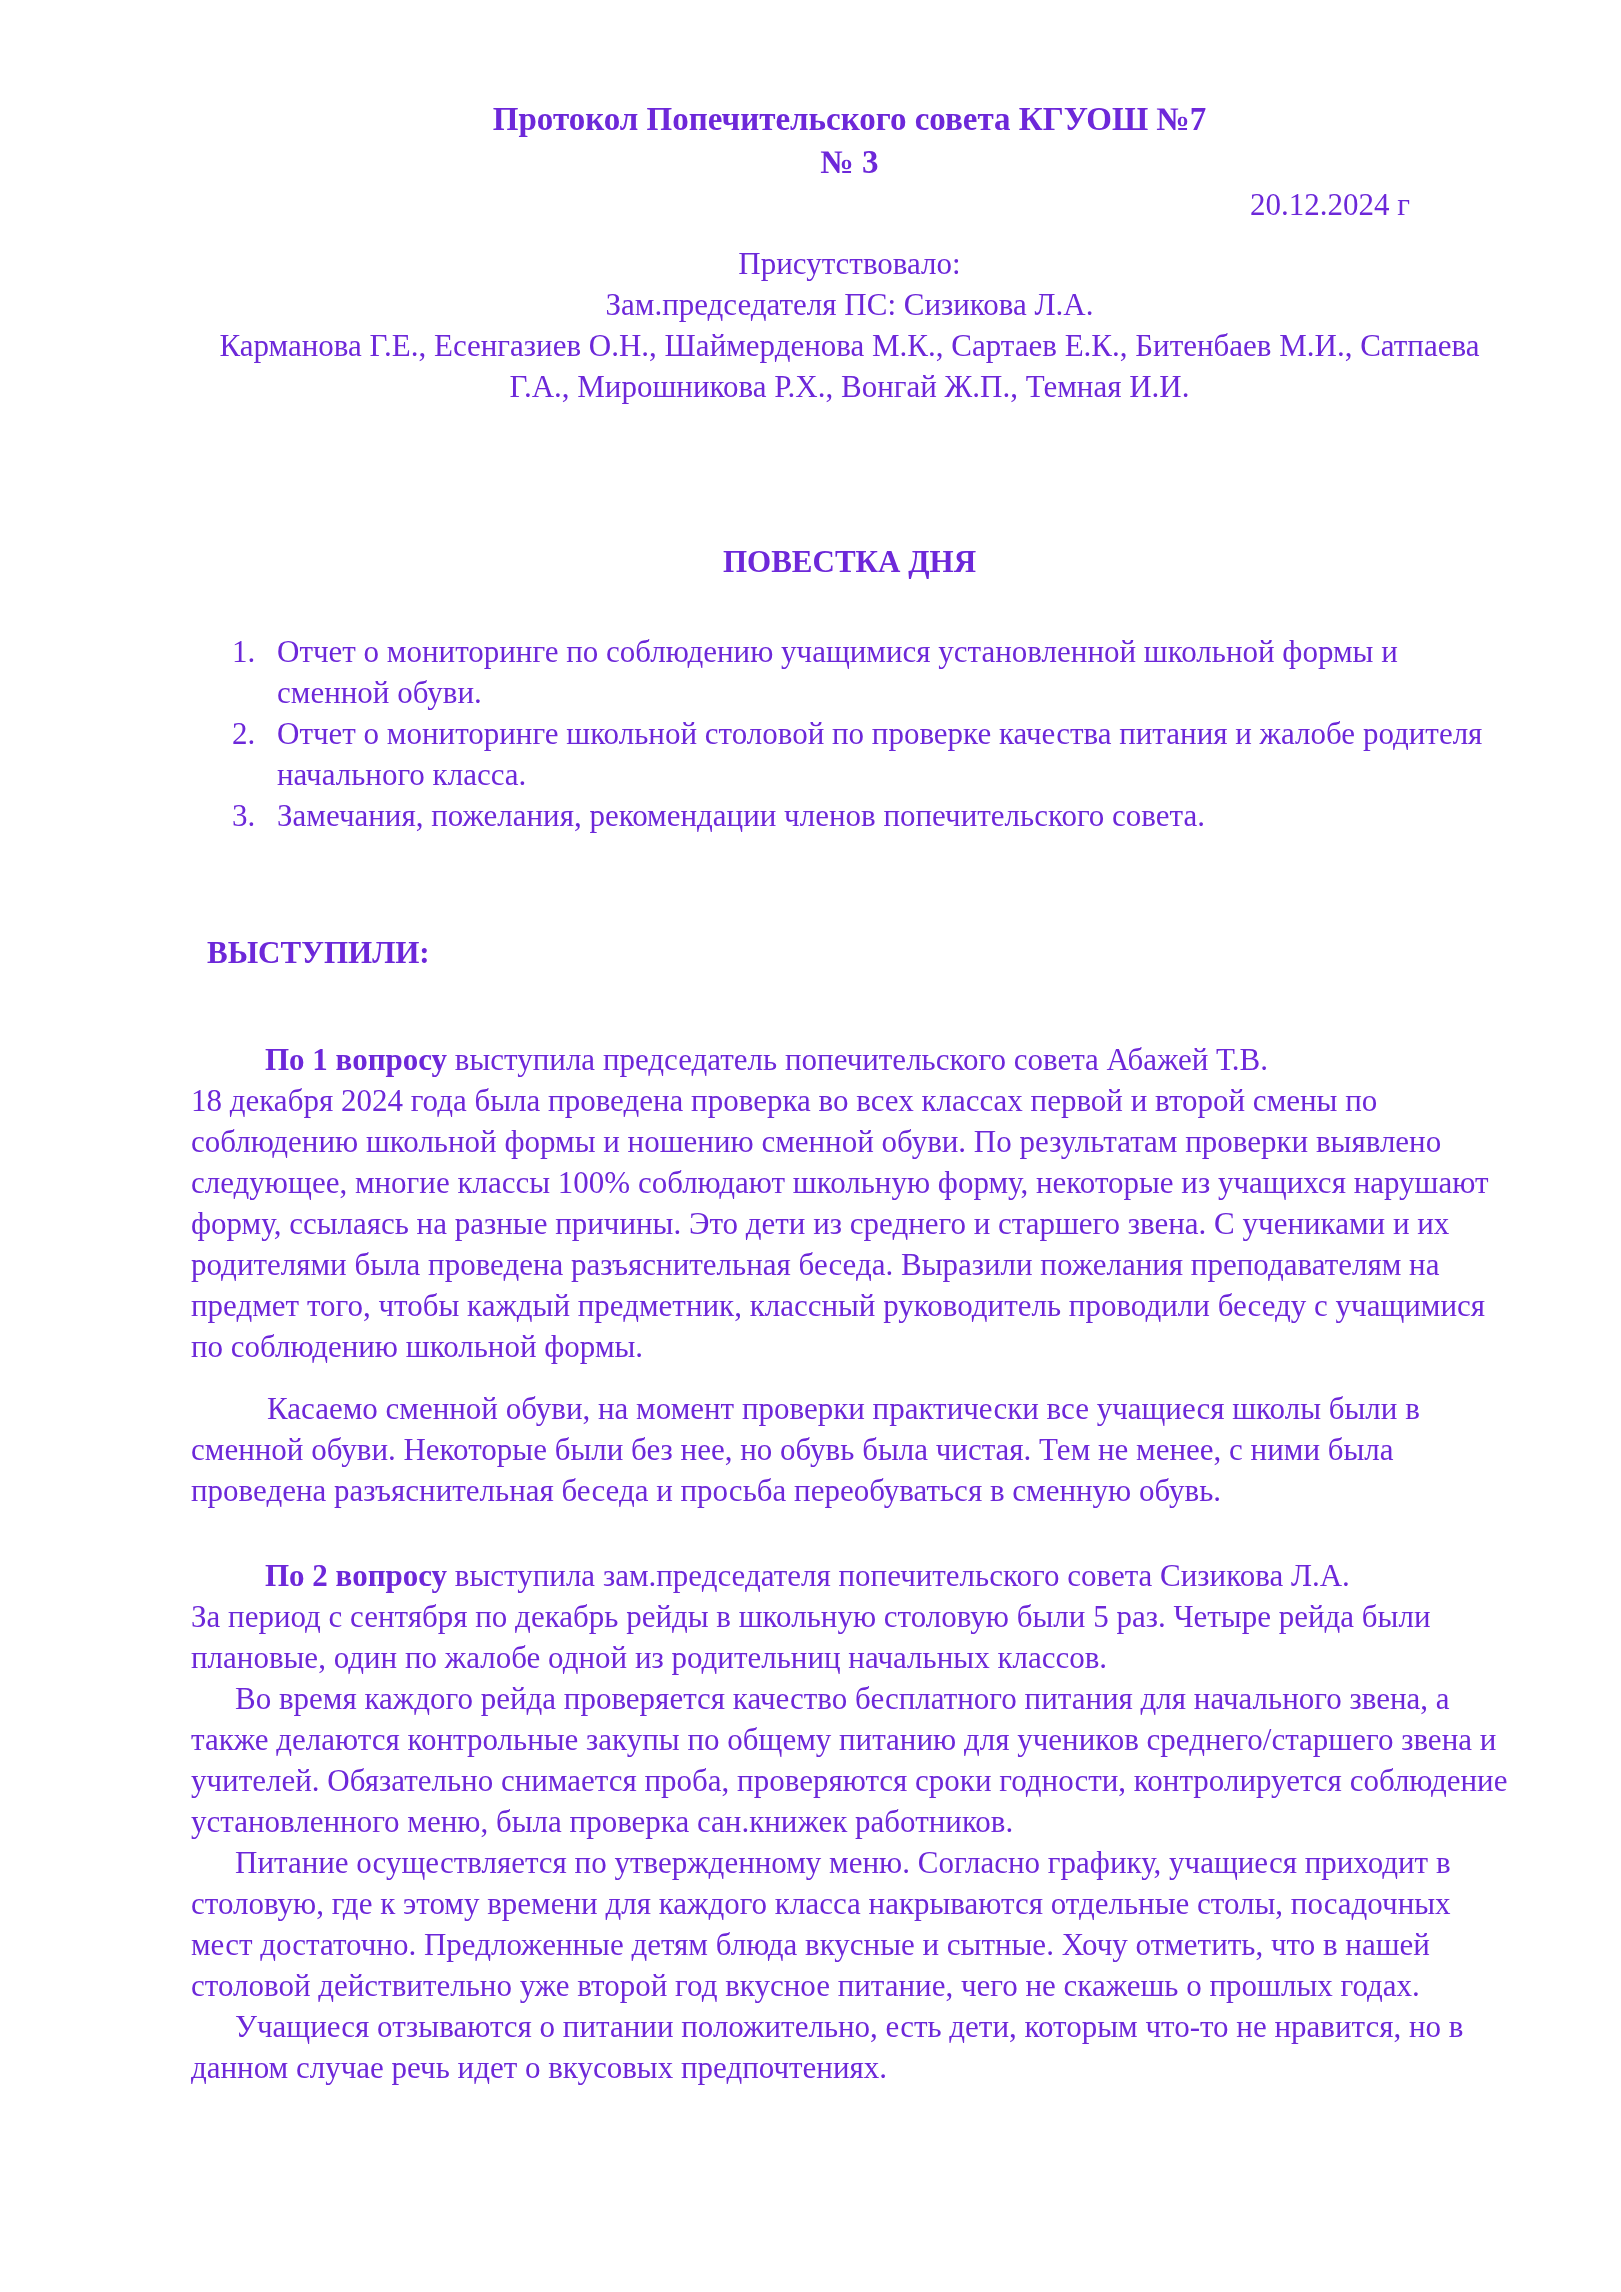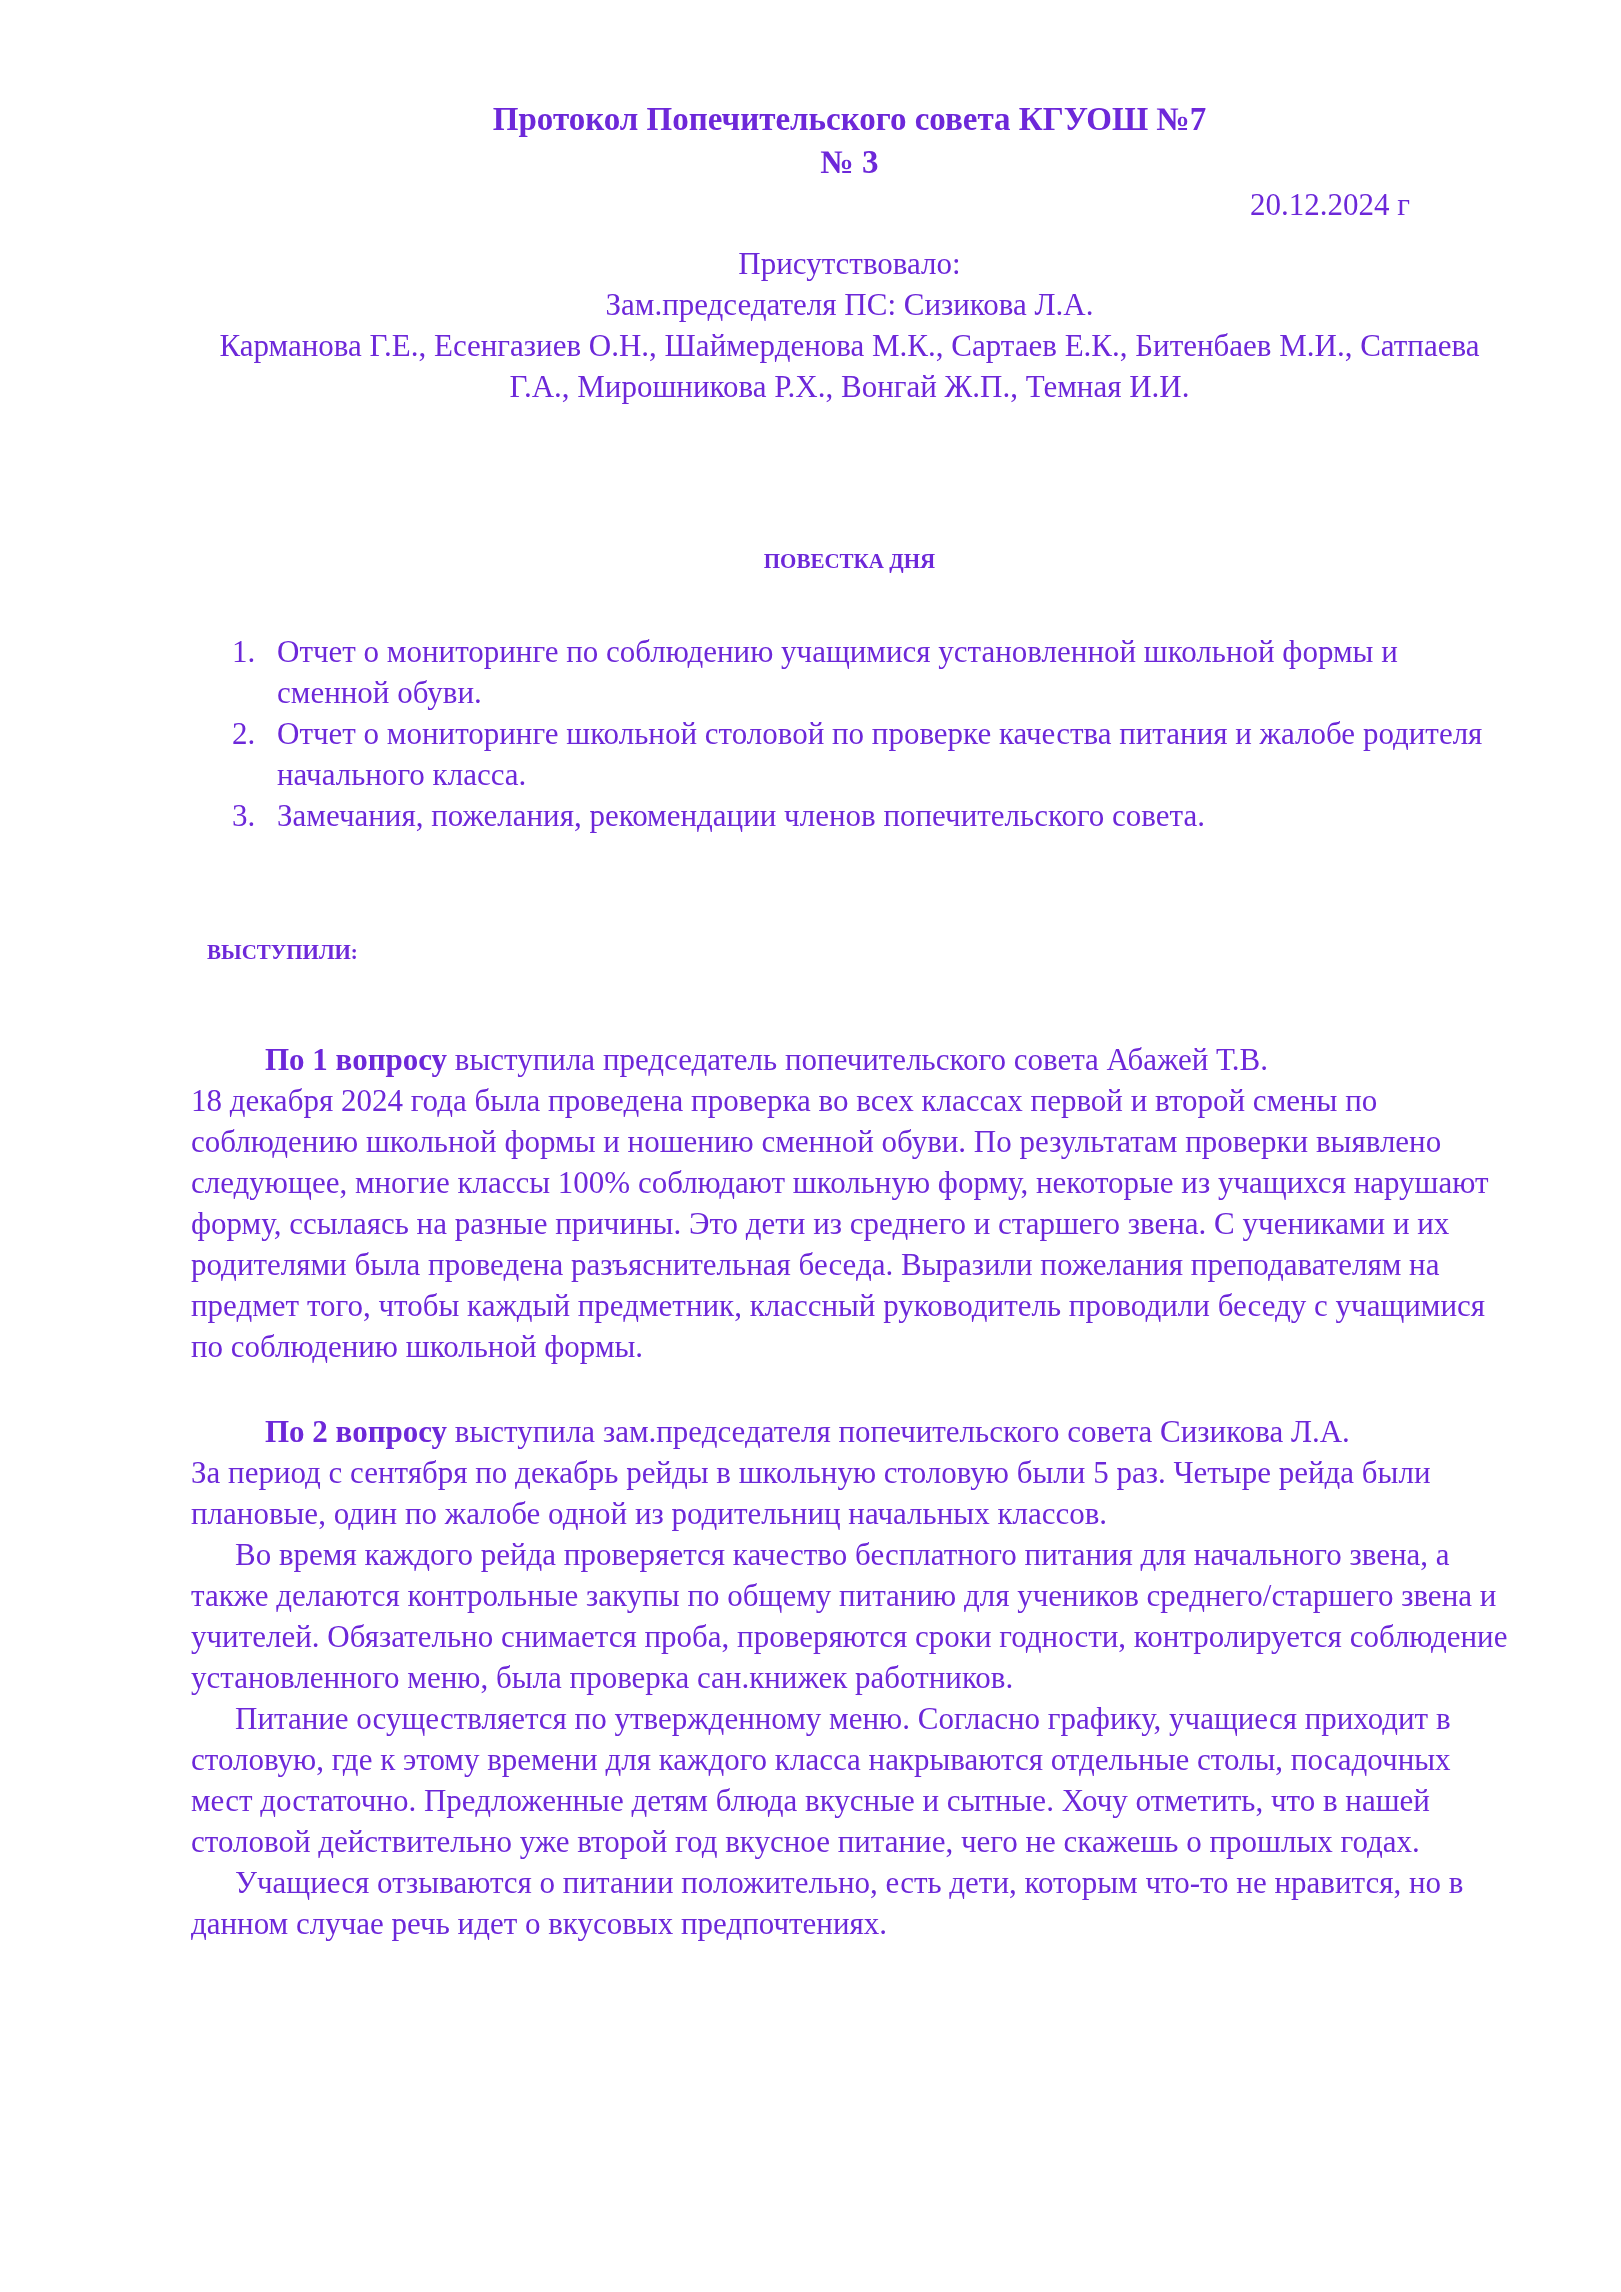--- a/index.html
+++ b/index.html
@@ -41,21 +41,21 @@
   }
   .line {
     margin: 0;
     text-align: center;
   }
   .attendees-label {
     margin-top: 17.6px;
   }
   .section-heading {
     margin: 0;
-    font-size: 21px;
+    font-size: 31px;
     font-weight: bold;
   }
   .agenda-heading {
     text-align: center;
     margin-top: 134px;
   }
   .agenda {
     margin: 49px 0 0 41px;
   }
   .agenda-item {
@@ -127,20 +127,21 @@
       <span class="agenda-num">3.</span>
       <span class="agenda-text">Замечания, пожелания, рекомендации членов попечительского совета.</span>
     </div>
   </div>
 
   <h2 class="section-heading speeches-heading">ВЫСТУПИЛИ:</h2>
 
   <p class="lead lead-q1"><span class="bold">По 1 вопросу</span><span> выступила председатель попечительского совета Абажей Т.В.</span></p>
 
   <p class="para">18 декабря 2024 года была проведена проверка во всех классах первой и второй смены по соблюдению школьной формы и ношению сменной обуви. По результатам проверки выявлено следующее, многие классы 100% соблюдают школьную форму, некоторые из учащихся нарушают форму, ссылаясь на разные причины. Это дети из среднего и старшего звена. С учениками и их родителями была проведена разъяснительная беседа. Выразили пожелания преподавателям на предмет того, чтобы каждый предметник, классный руководитель проводили беседу с учащимися по соблюдению школьной формы.</p>
+  <p class="para indent-lg gap-before">Касаемо сменной обуви, на момент проверки практически все учащиеся школы были в сменной обуви. Некоторые были без нее, но обувь была чистая. Тем не менее, с ними была проведена разъяснительная беседа и просьба переобуваться в сменную обувь.</p>
 
   <p class="lead lead-q2"><span class="bold">По 2 вопросу</span><span> выступила зам.председателя попечительского совета Сизикова Л.А.</span></p>
 
   <p class="para">За период с сентября по декабрь рейды в школьную столовую были 5 раз. Четыре рейда были плановые, один по жалобе одной из родительниц начальных классов.</p>
   <p class="para indent-sm">Во время каждого рейда проверяется качество бесплатного питания для начального звена, а также делаются контрольные закупы по общему питанию для учеников среднего/старшего звена и учителей. Обязательно снимается проба, проверяются сроки годности, контролируется соблюдение установленного меню, была проверка сан.книжек работников.</p>
   <p class="para indent-sm">Питание осуществляется по утвержденному меню. Согласно графику, учащиеся приходит в столовую, где к этому времени для каждого класса накрываются отдельные столы, посадочных мест достаточно. Предложенные детям блюда вкусные и сытные. Хочу отметить, что в нашей столовой действительно уже второй год вкусное питание, чего не скажешь о прошлых годах.</p>
   <p class="para indent-sm">Учащиеся отзываются о питании положительно, есть дети, которым что-то не нравится, но в данном случае речь идет о вкусовых предпочтениях.</p>
 
 </div>
 

